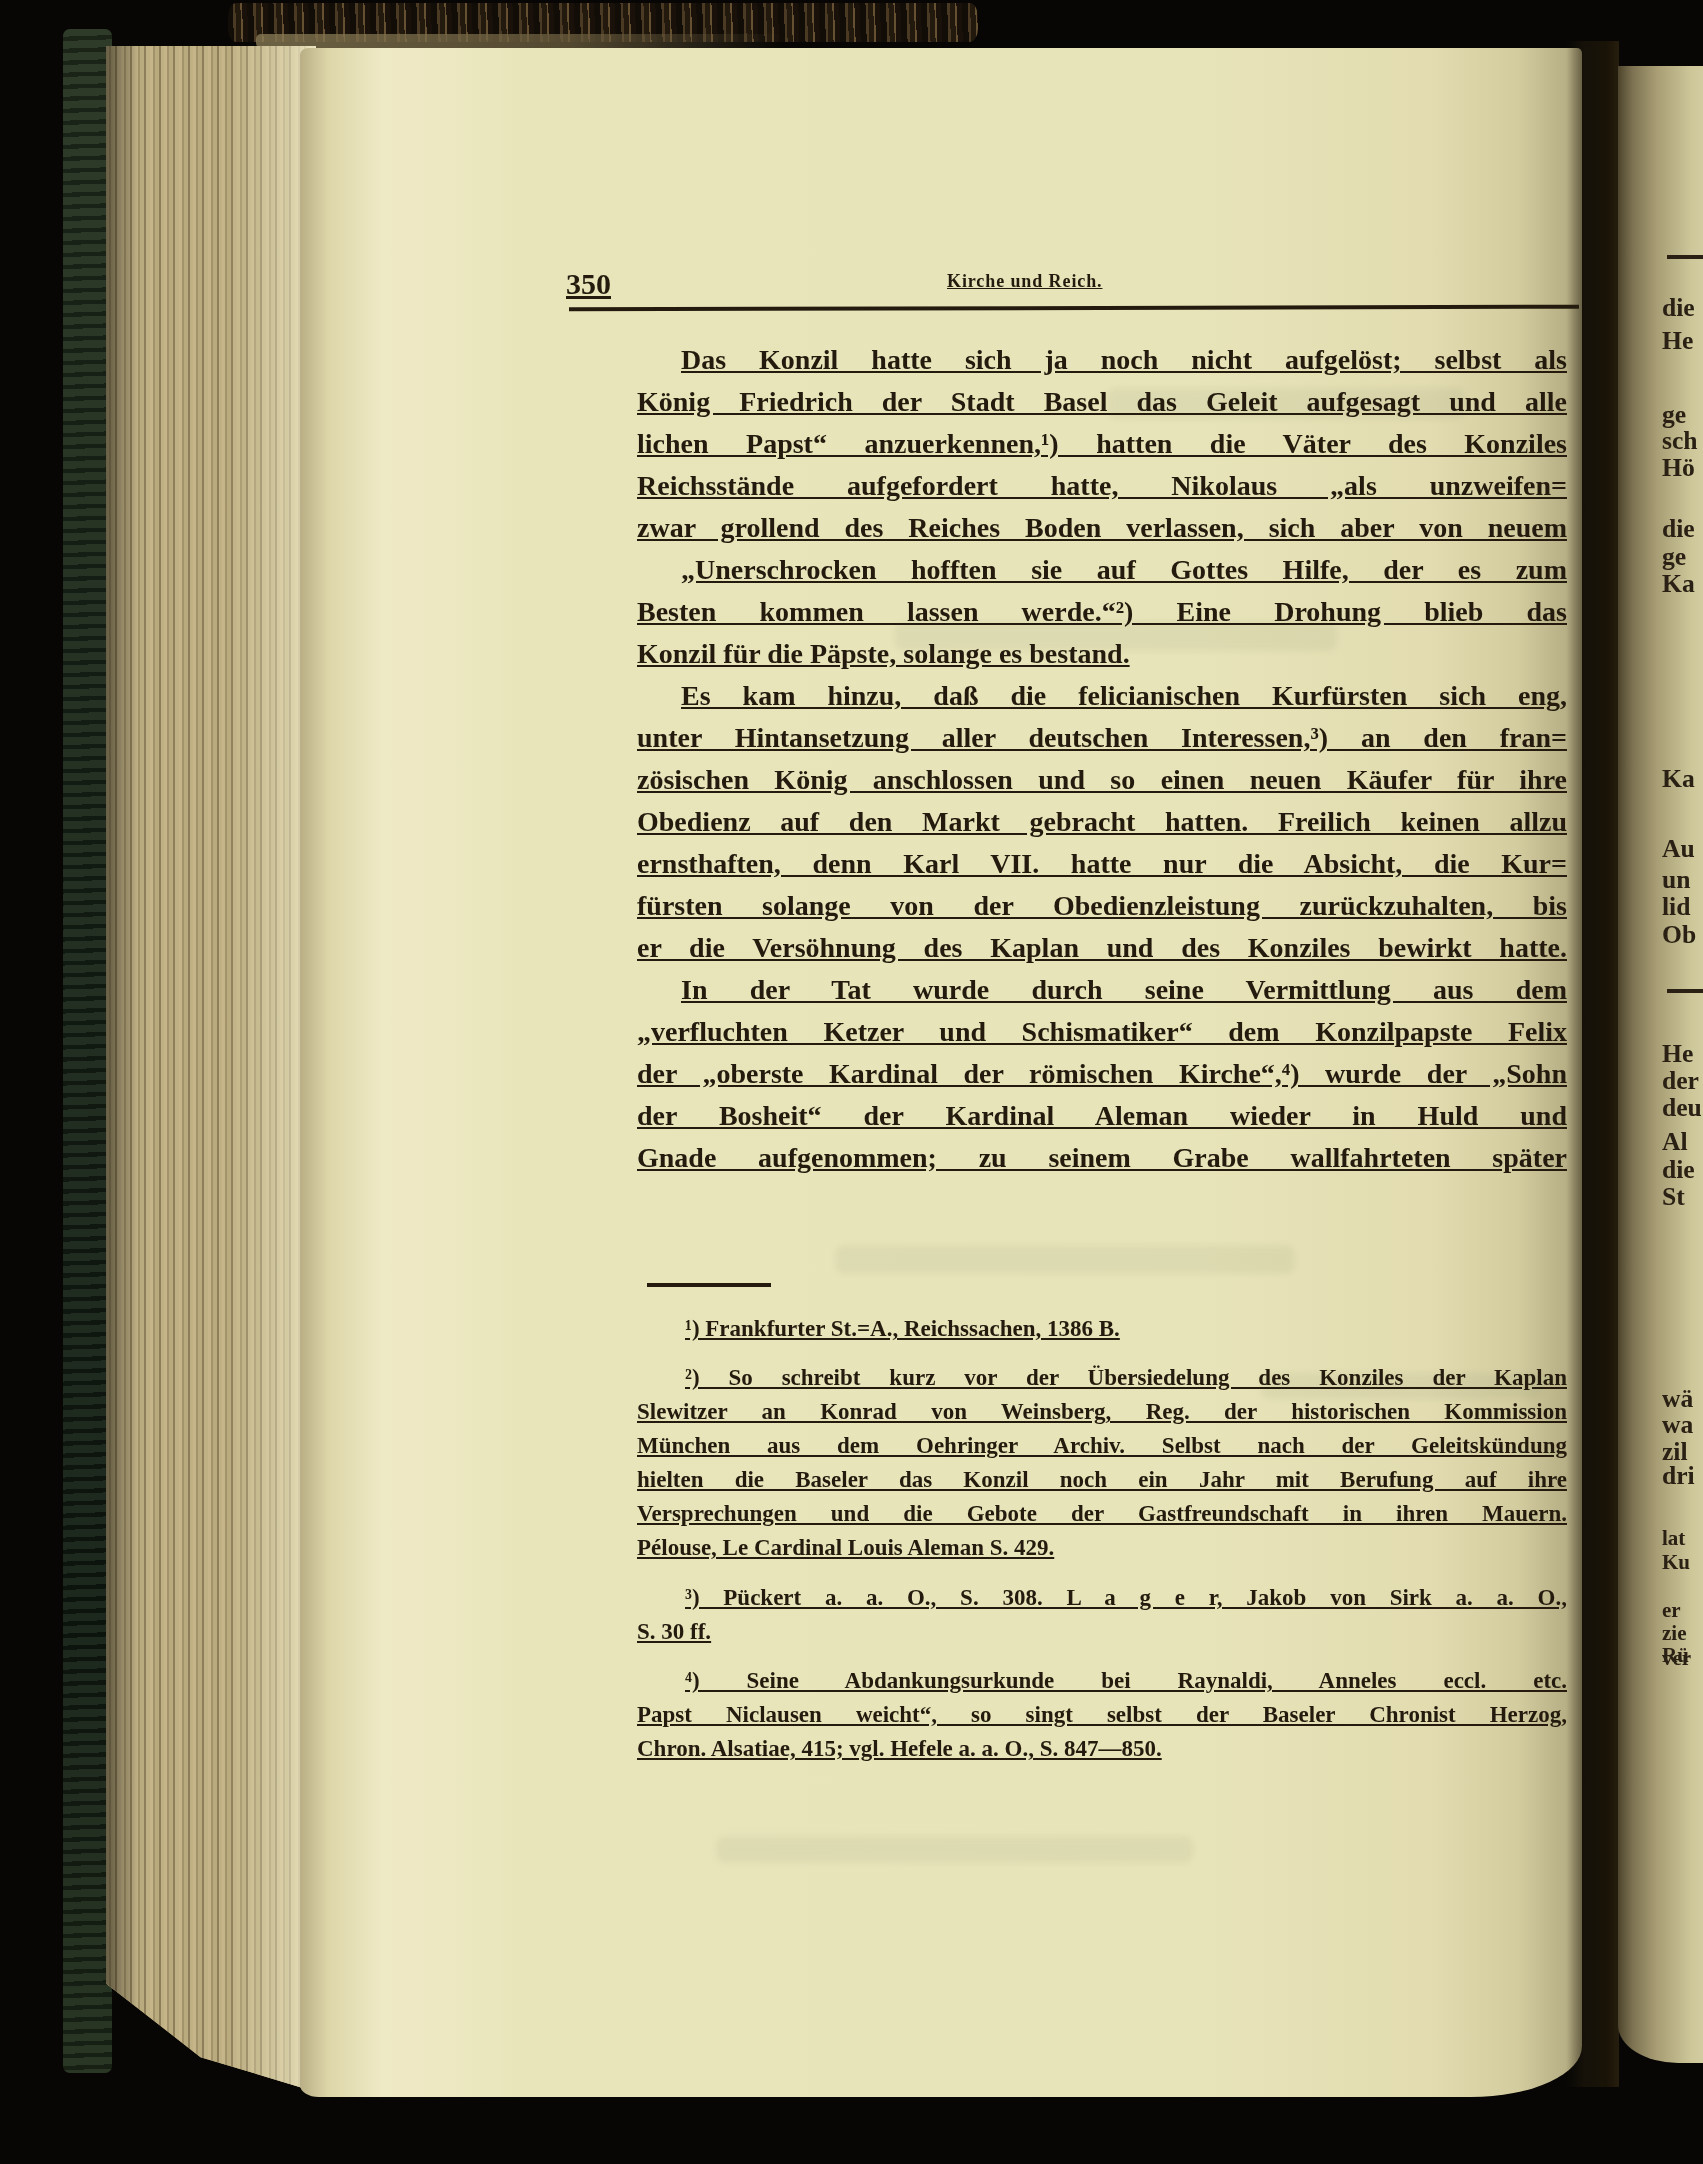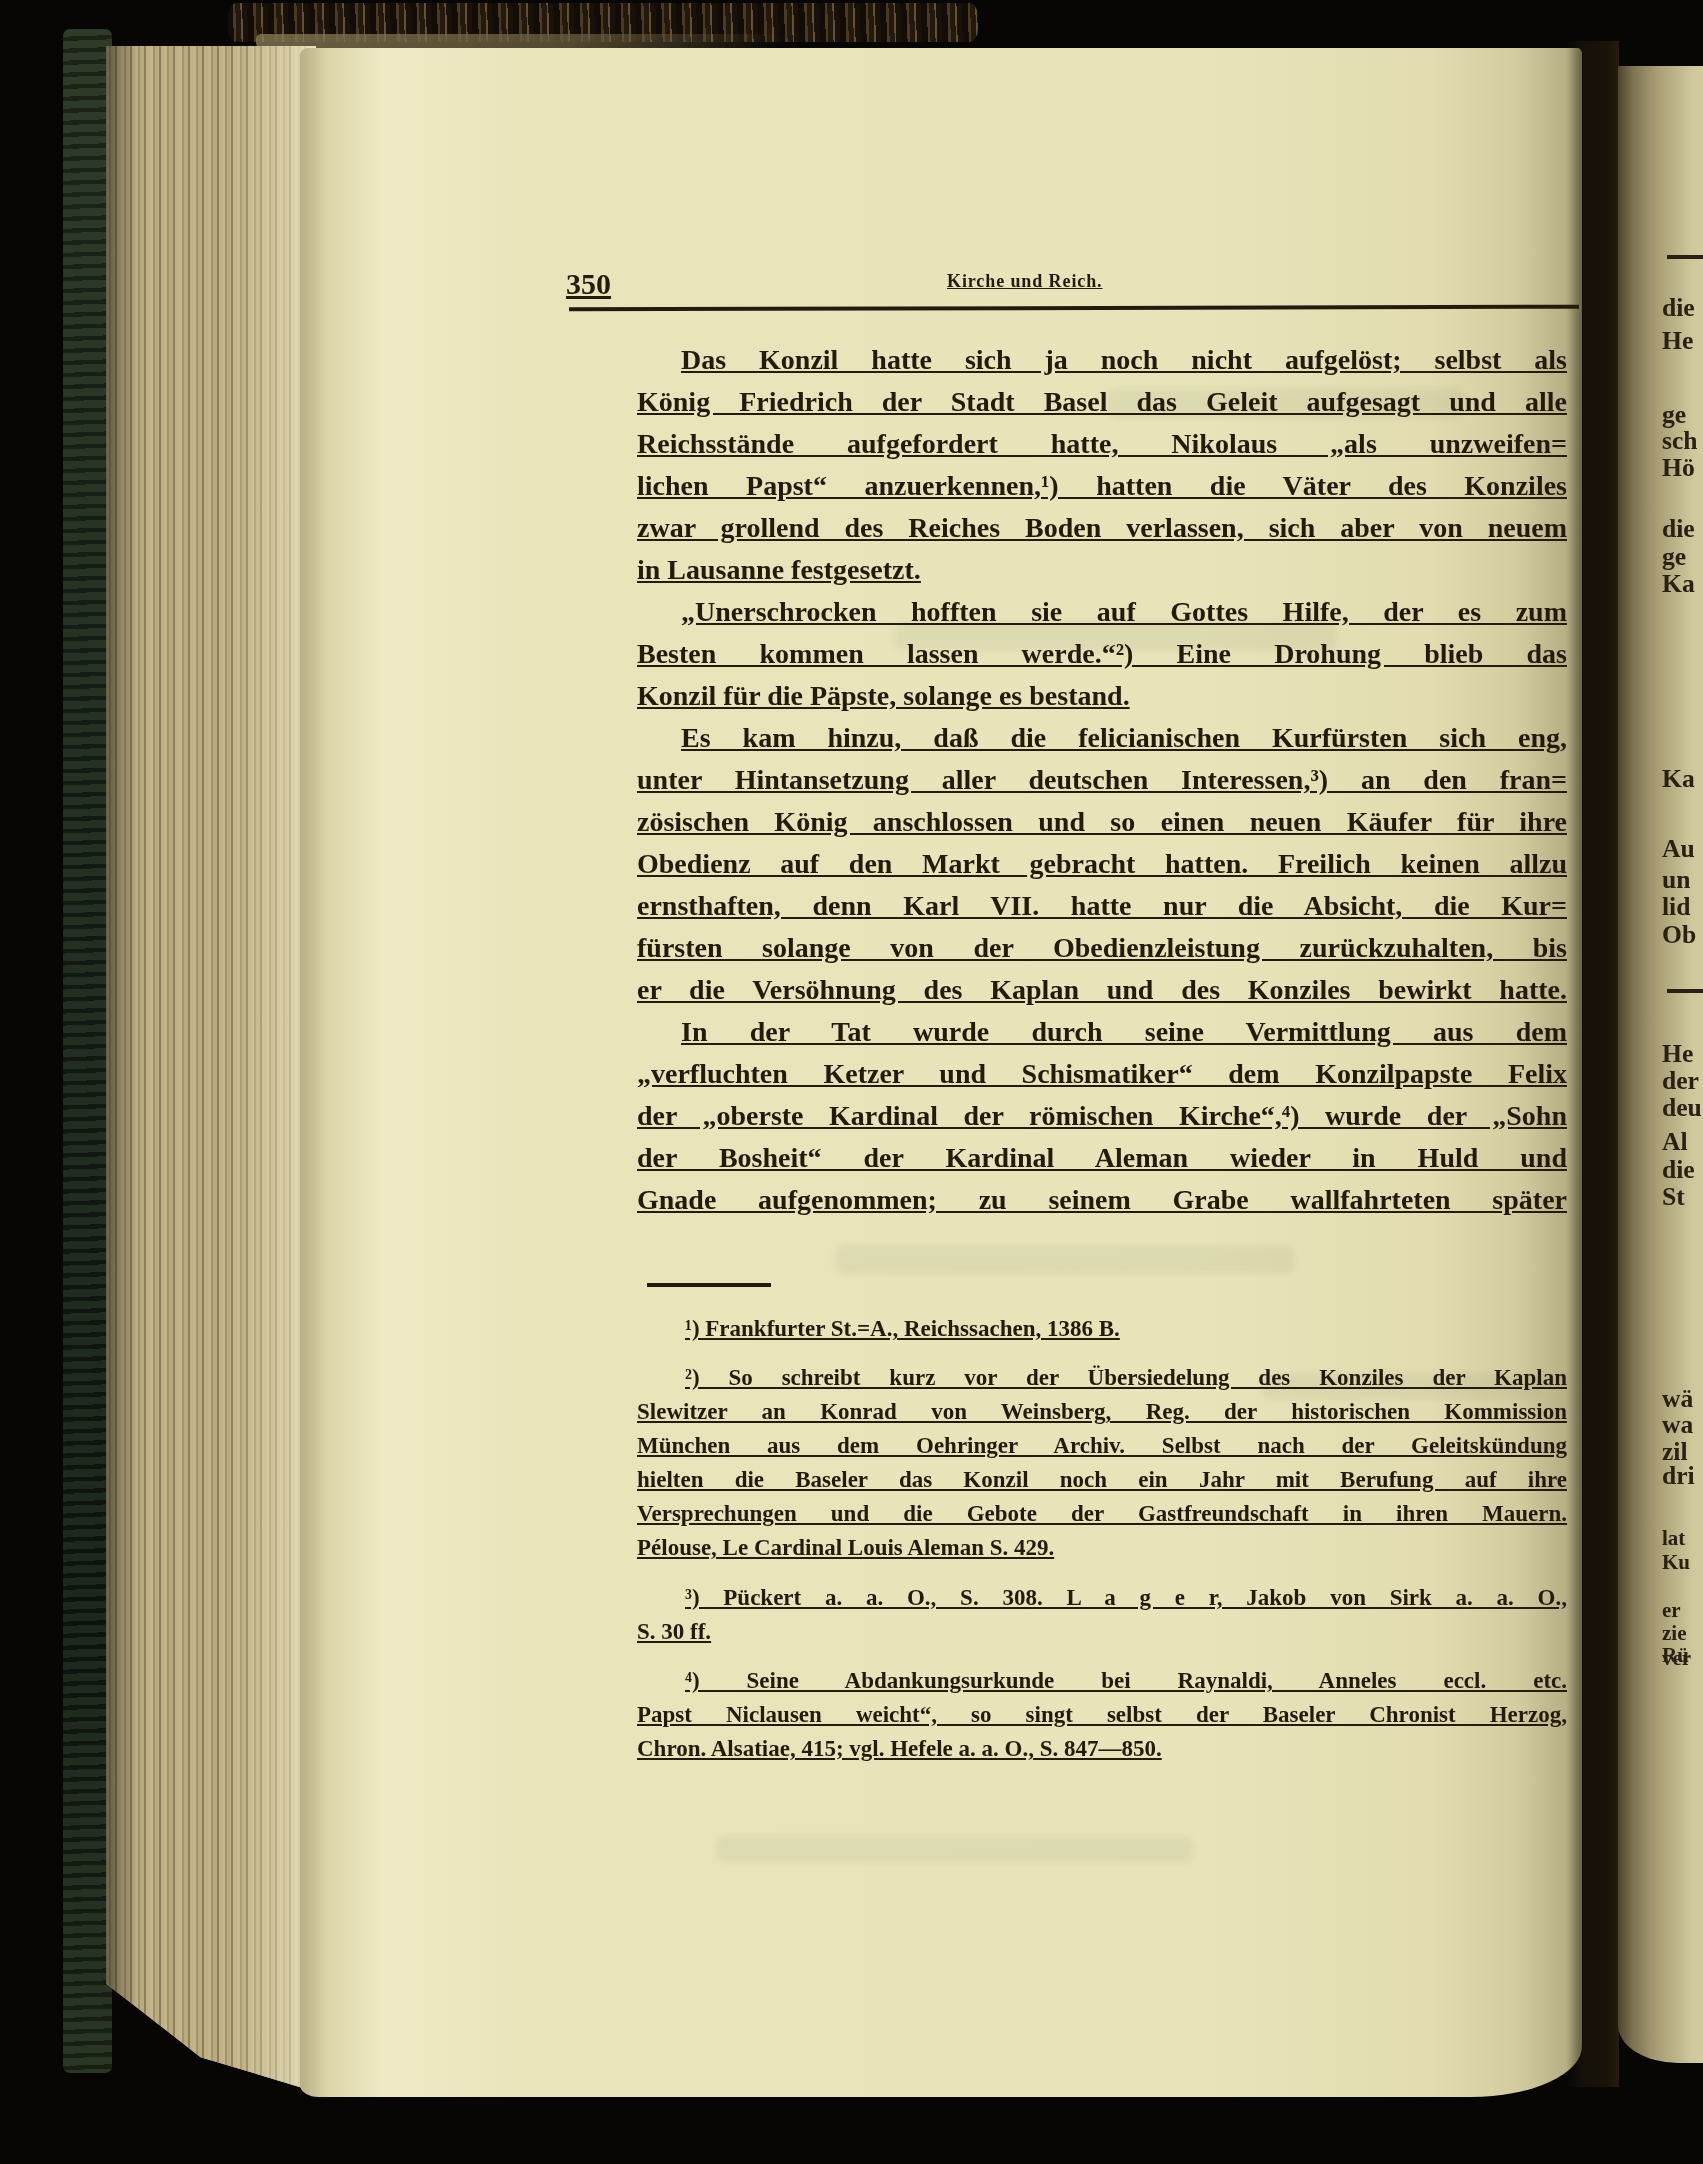--- a/index.html
+++ b/index.html
@@ -104,24 +104,23 @@
 <div class="smudge" style="left:716px;top:1836px;width:477px;height:27px;"></div>
 
 <div class="page-number ink">350</div>
 <div class="running-title ink">Kirche und Reich.</div>
 <div class="header-rule"></div>
 
 <div class="body-text ink" id="body-text">
     <div class="para">
       <div class="line indent">Das Konzil hatte sich ja noch nicht aufgelöst; selbst als</div>
       <div class="line">König Friedrich der Stadt Basel das Geleit aufgesagt und alle</div>
+      <div class="line">lichen Papst“ anzuerkennen,¹) hatten die Väter des Konziles</div>
       <div class="line">Reichsstände aufgefordert hatte, Nikolaus „als unzweifen=</div>
-      <div class="line">lichen Papst“ anzuerkennen,¹) hatten die Väter des Konziles</div>
       <div class="line">zwar grollend des Reiches Boden verlassen, sich aber von neuem</div>
-      <div class="line align-left">in Lausanne festgesetzt.</div>
     </div>
     <div class="para">
       <div class="line indent">„Unerschrocken hofften sie auf Gottes Hilfe, der es zum</div>
       <div class="line">Besten kommen lassen werde.“²) Eine Drohung blieb das</div>
       <div class="line align-left">Konzil für die Päpste, solange es bestand.</div>
     </div>
     <div class="para">
       <div class="line indent">Es kam hinzu, daß die felicianischen Kurfürsten sich eng,</div>
       <div class="line">unter Hintansetzung aller deutschen Interessen,³) an den fran=</div>
       <div class="line">zösischen König anschlossen und so einen neuen Käufer für ihre</div>

